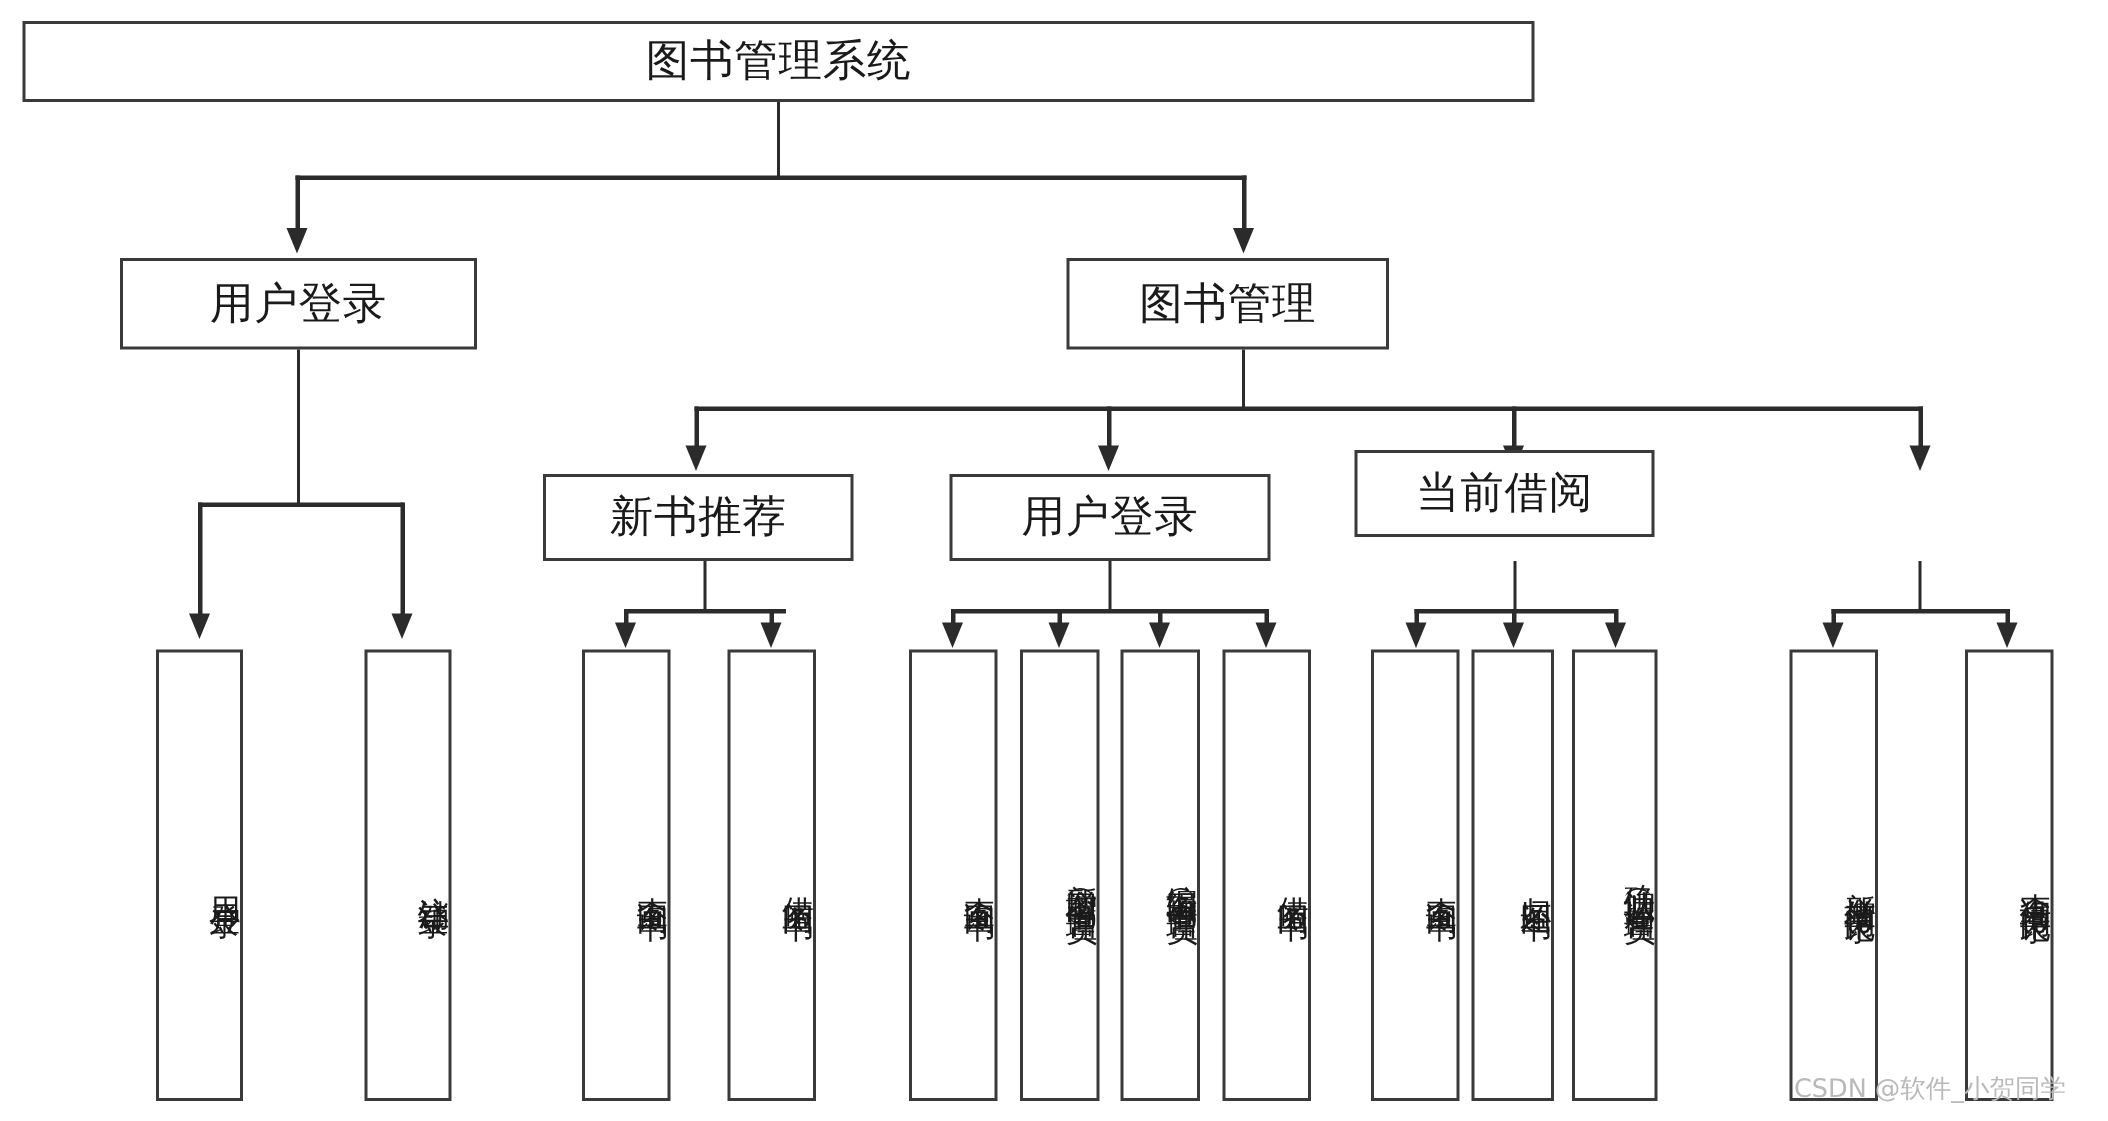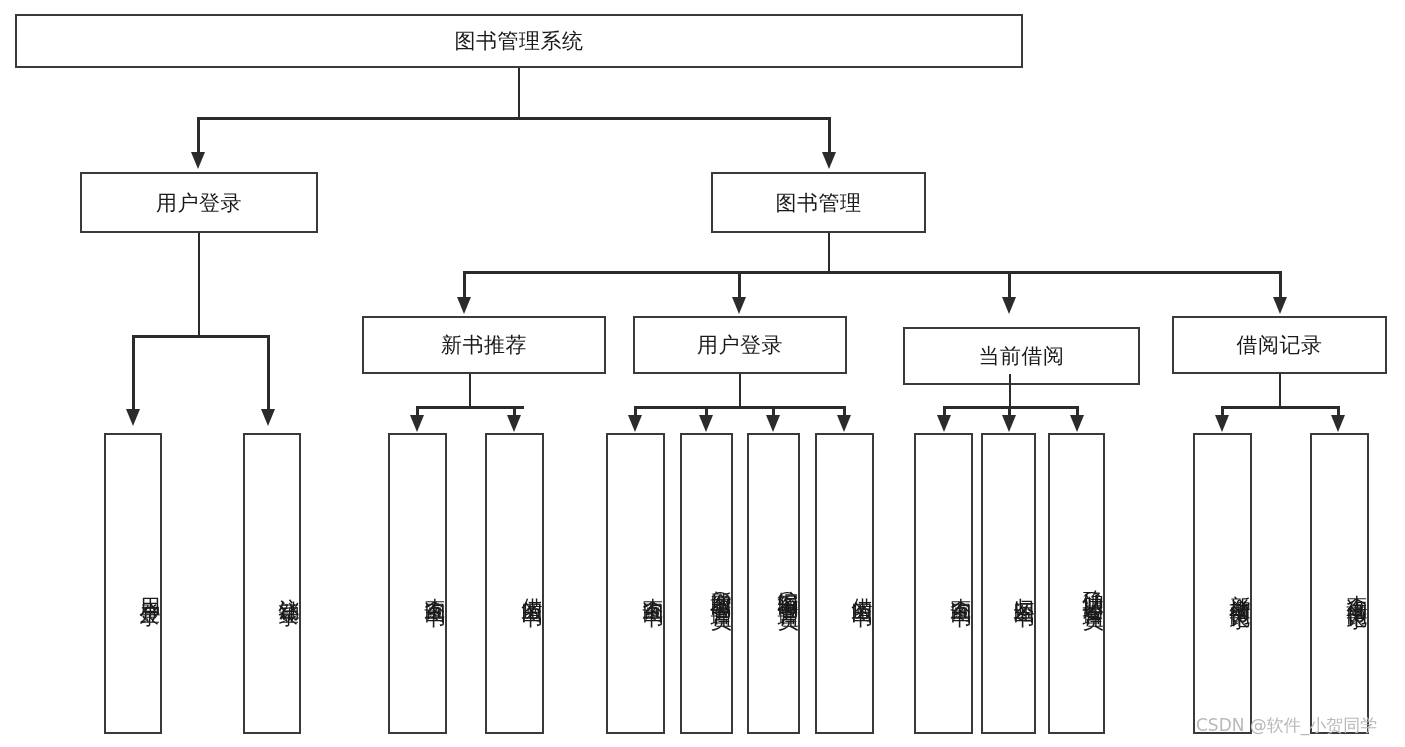--- a/index.html
+++ b/index.html
@@ -19,21 +19,21 @@
     position: absolute;
     box-sizing: border-box;
     border: 2px solid #3a3a3a;
     background: #ffffff;
     display: flex;
     align-items: center;
     justify-content: center;
     color: #1a1a1a;
   }
   .node.horiz {
-    font-size: 21px;
+    font-size: 29px;
     letter-spacing: 0.5px;
   }
   .node.vert {
     writing-mode: vertical-rl;
     text-orientation: upright;
     font-size: 21px;
     letter-spacing: 3px;
     padding-top: 6px;
     align-items: flex-start;
     justify-content: center;
@@ -106,31 +106,28 @@
   <div class="edge h" style="left:463px; top:271px; width:819px; height:3px;"></div>
   <div class="edge v" style="left:463px; top:271px; width:3px; height:27px;"></div>
   <div class="arrow" style="left:457px; top:297px;"></div>
   <div class="edge v" style="left:738px; top:271px; width:3px; height:27px;"></div>
   <div class="arrow" style="left:732px; top:297px;"></div>
   <div class="edge v" style="left:1008px; top:271px; width:3px; height:27px;"></div>
   <div class="arrow" style="left:1002px; top:297px;"></div>
   <div class="edge v" style="left:1279px; top:271px; width:3px; height:27px;"></div>
   <div class="arrow" style="left:1273px; top:297px;"></div>
 
-  <div class="node horiz" style="left:362px; top:316px; width:244px; height:58px;">
+  <div class="node horiz" style="left:362px; top:316px; width:207px; height:58px;">
     <span>新书推荐</span>
   </div>
   <div class="node horiz" style="left:633px; top:316px; width:214px; height:58px;">
     <span>用户登录</span>
   </div>
-  <div class="node horiz" style="left:903px; top:327px; width:237px; height:58px;">
+  <div class="node horiz" style="left:903px; top:300px; width:200px; height:58px;">
     <span>当前借阅</span>
-  </div>
-  <div class="node horiz" style="left:1172px; top:316px; width:215px; height:58px;">
-    <span>借阅记录</span>
   </div>
 
   <div class="edge v" style="left:469px; top:374px; width:2px; height:33px;"></div>
   <div class="edge h" style="left:416px; top:406px; width:108px; height:3px;"></div>
   <div class="edge v" style="left:416px; top:406px; width:3px; height:14px;"></div>
   <div class="arrow" style="left:410px; top:415px;"></div>
   <div class="edge v" style="left:513px; top:406px; width:3px; height:14px;"></div>
   <div class="arrow" style="left:507px; top:415px;"></div>
 
   <div class="edge v" style="left:739px; top:374px; width:2px; height:33px;"></div>

